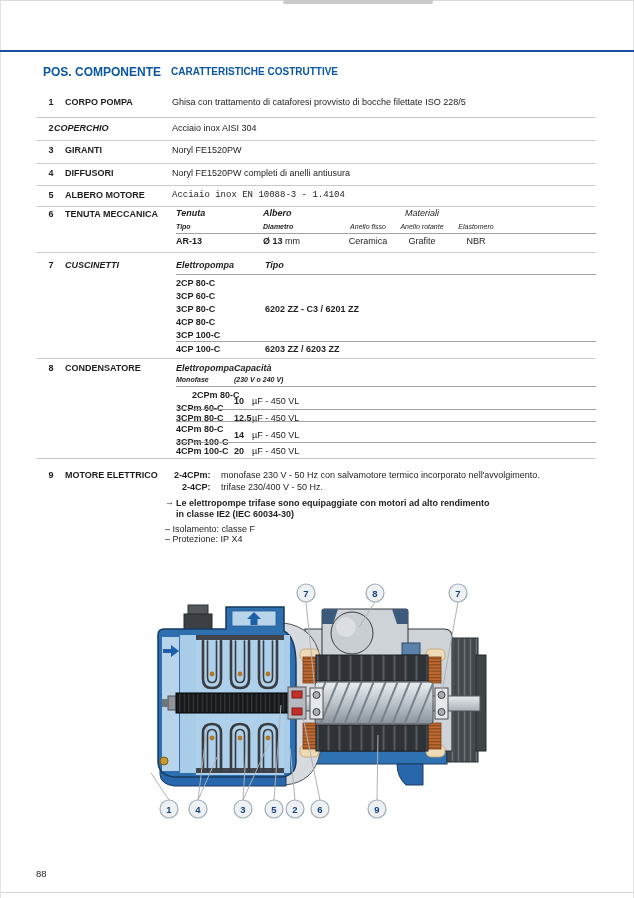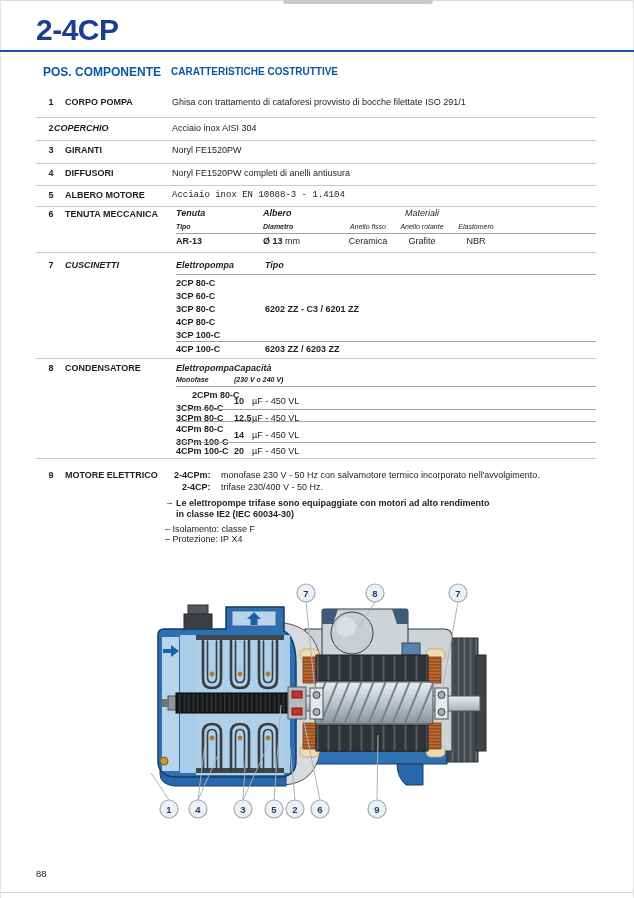--- a/index.html
+++ b/index.html
@@ -22,30 +22,29 @@
 <body>
 
 <div class="page">
 
   <div class="edge" style="left:0;top:0;width:634px;height:1px;background:#dadada;"></div>
   <div class="edge" style="left:283px;top:0;width:150px;height:4px;background:#c9c9c9;border-radius:2px;"></div>
   <div class="edge" style="left:0;top:892px;width:634px;height:1px;background:#d5d5d5;"></div>
   <div class="edge" style="left:0;top:0;width:1px;height:898px;"></div>
   <div class="edge" style="left:633px;top:0;width:1px;height:898px;"></div>
 
-  <div class="title">2-4CP</div>
   <div class="rule"></div>
 
   <div class="t b blue" style="left:43px;top:66px;font-size:12px;">POS. COMPONENTE</div>
   <div class="t b blue" style="left:171px;top:66px;font-size:10px;">CARATTERISTICHE COSTRUTTIVE</div>
 
   <div>
     <div class="t b ctr" style="left:44px;top:97px;width:14px;">1</div>
     <div class="t b" style="left:65px;top:97px;">CORPO POMPA</div>
-    <div class="t" style="left:172px;top:97px;">Ghisa con trattamento di cataforesi provvisto di bocche filettate ISO 291/1</div>
+    <div class="t" style="left:172px;top:97px;">Ghisa con trattamento di cataforesi provvisto di bocche filettate ISO 228/5</div>
     <div class="sep" style="top:117px;"></div>
   </div>
   <div>
     <div class="t b ctr" style="left:44px;top:123px;width:14px;">2</div>
     <div class="t b" style="left:54px;top:123px;font-style:italic;">COPERCHIO</div>
     <div class="t" style="left:172px;top:123px;">Acciaio inox AISI 304</div>
     <div class="sep" style="top:140px;"></div>
   </div>
   <div>
     <div class="t b ctr" style="left:44px;top:145px;width:14px;">3</div>

